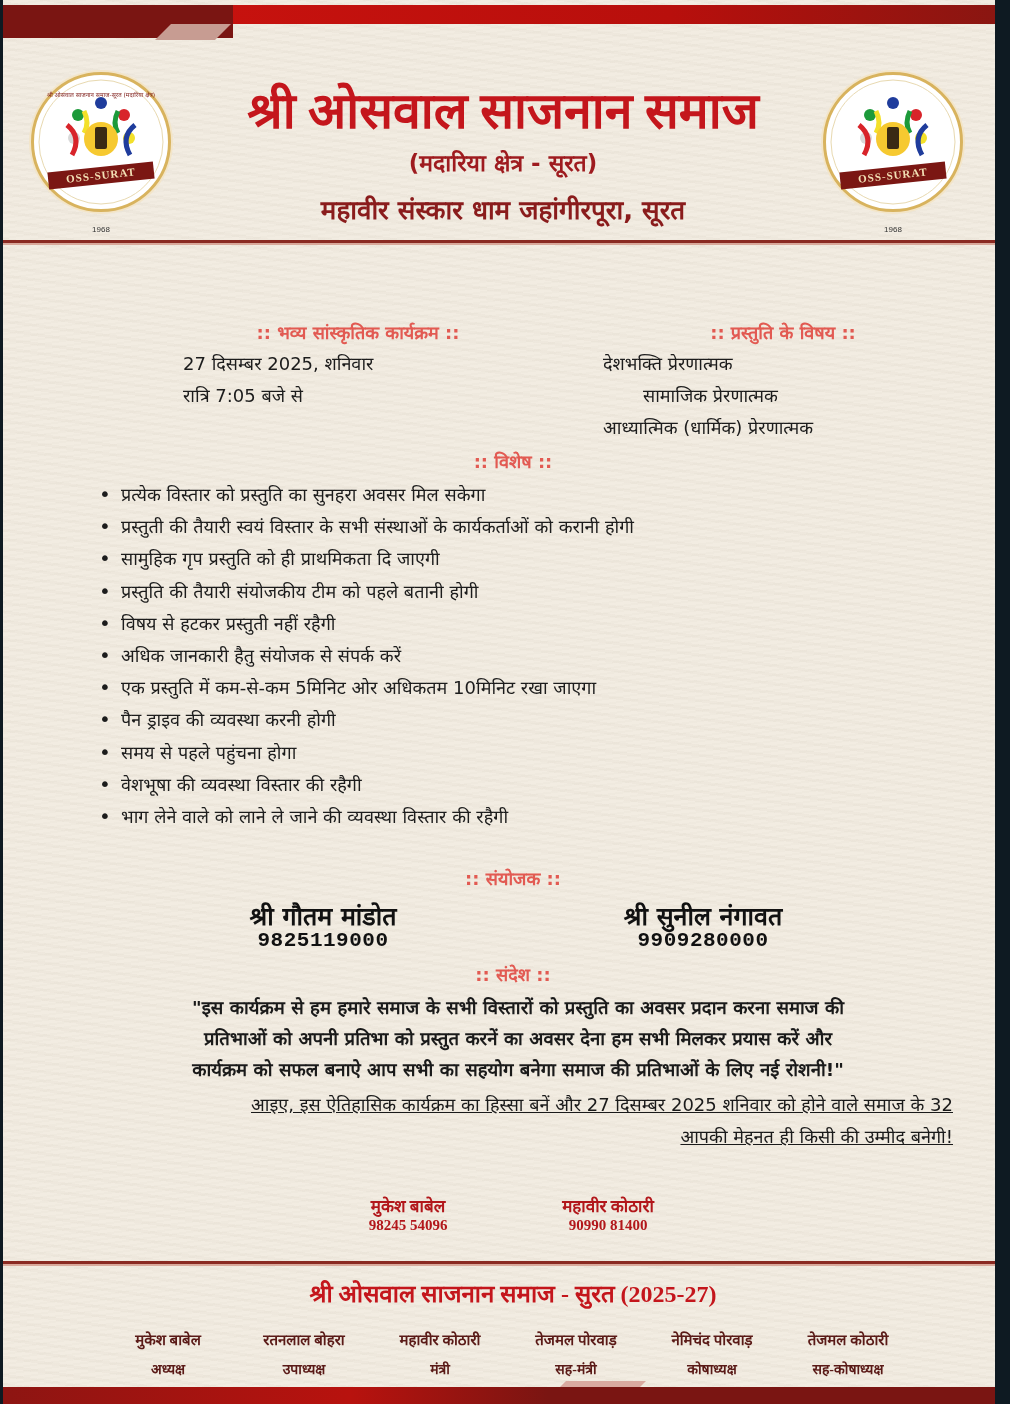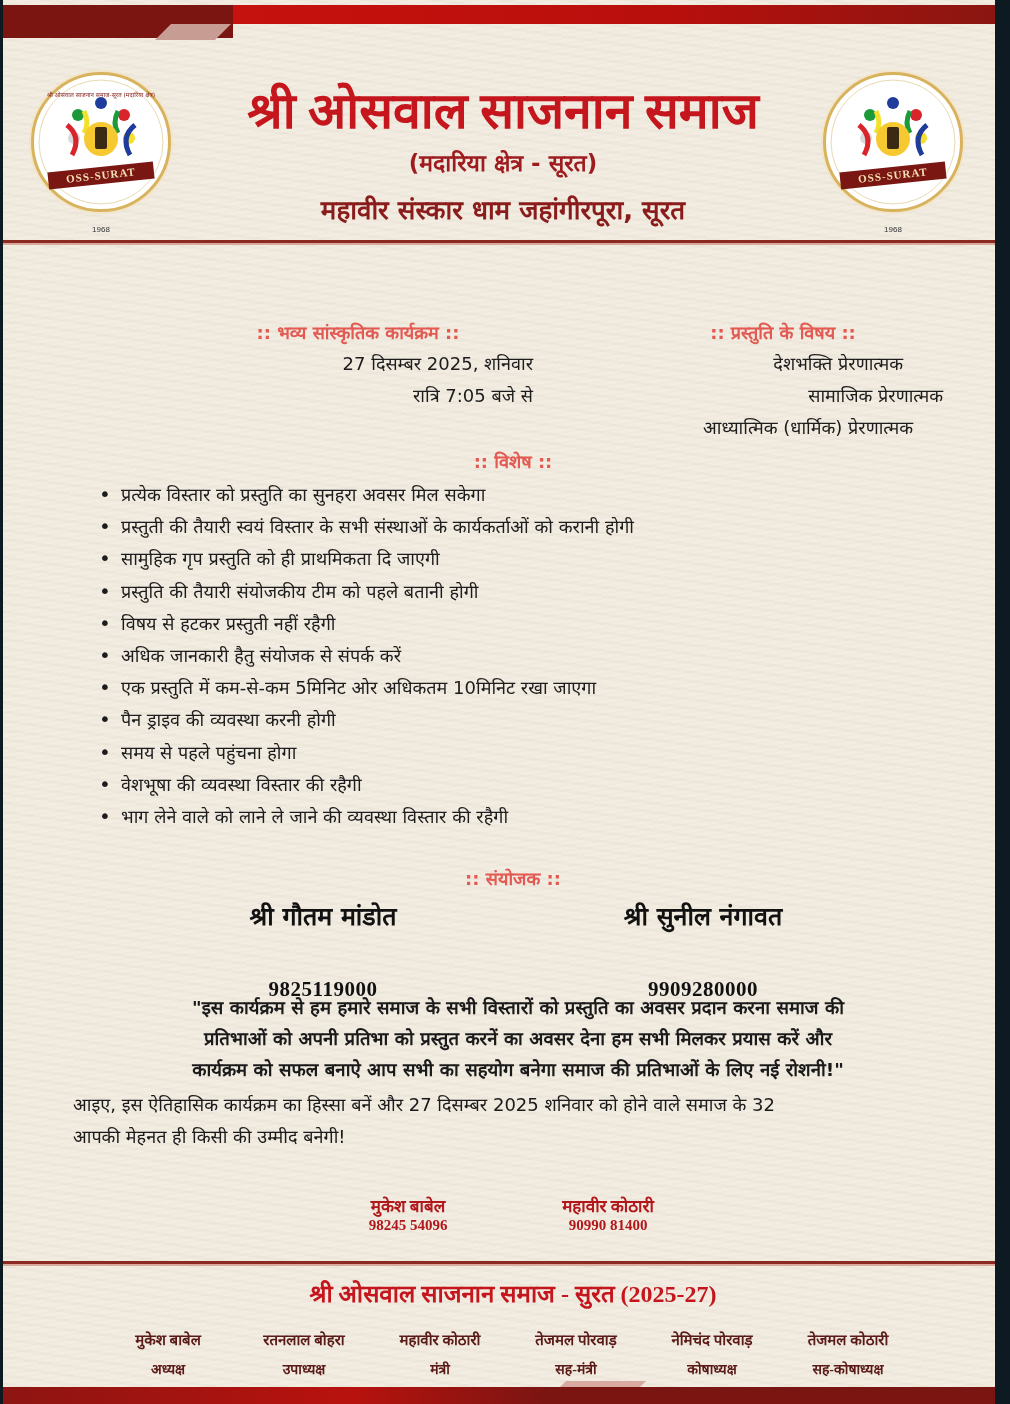--- a/index.html
+++ b/index.html
@@ -44,34 +44,34 @@
   .subtitle { position:absolute; left:170px; top:146px; width:660px; text-align:center;
       font-weight:bold; color:#9e1b1f; font-size:23px; }
   .venue { position:absolute; left:170px; top:191px; width:660px; text-align:center;
       font-weight:bold; color:#8a1c1c; font-size:26px; }
   .rule { position:absolute; left:0; width:992px; height:3px; background:#8a2a22;
       box-shadow:0 2px 0 #d9a99b; }
 
   .intro { position:absolute; left:80px; top:253px; width:870px; text-align:center;
       font-size:18px; line-height:32px; color:#1c1c1c; }
   .sec-head { position:absolute; text-align:center; color:#e25a52; font-weight:bold; font-size:18px; }
-  .plain { position:absolute; text-align:right; font-size:18px; color:#1c1c1c; line-height:32px; }
+  .plain { position:absolute; text-align:left; font-size:18px; color:#1c1c1c; line-height:32px; }
 
   .bullets { position:absolute; left:96px; top:478px; margin:0; padding:0; list-style:none; }
   .bullets li { font-size:18px; color:#1c1c1c; height:32.2px; line-height:32px; white-space:nowrap; }
   .bullets li::before { content:"•"; display:inline-block; width:22px; font-size:20px; }
 
   .coord-name { position:absolute; font-weight:bold; font-size:25px; color:#111; text-align:center; }
   .coord-phone { position:absolute; font-weight:bold; font-size:21px; color:#111; text-align:center;
-      font-family:Liberation Serif, serif; letter-spacing:0.5px;margin-top:48px; }
+      font-family:Liberation Mono, monospace; letter-spacing:0.5px; }
 
   .quote { position:absolute; left:80px; top:992px; width:870px; text-align:center; font-weight:bold;
       font-size:18.5px; line-height:31px; color:#1a1a1a; }
-  .closing { position:absolute; left:70px; top:1089px; width:880px; text-align:left;
-      font-size:18px; line-height:32px; color:#1a1a1a; }
+  .closing { position:absolute; left:70px; top:1089px; width:880px; text-align:right;
+      font-size:18px; line-height:32px; color:#1a1a1a;text-decoration:underline; }
   .sig { position:absolute; text-align:center; color:#b2171b; font-family:"Liberation Serif", serif; font-weight:bold; }
   .sig .n { font-size:17px; }
   .sig .p { font-size:15px; }
 
   .footer-title { position:absolute; left:100px; top:1276px; width:820px; text-align:center;
       color:#c4161c; font-weight:bold; font-size:24px; font-family:"Liberation Serif", serif; }
   .officers { position:absolute; left:100px; top:1330px; width:810px; display:flex; justify-content:space-between; }
   .officer { text-align:center; color:#5a1a17; font-family:"Liberation Serif", serif; font-weight:bold; width:130px; }
   .officer .n { font-size:15px; line-height:20px; }
   .officer .r { font-size:14px; line-height:20px;margin-top:10px; }
@@ -162,20 +162,21 @@
     <li>वेशभूषा की व्यवस्था विस्तार की रहैगी</li>
     <li>भाग लेने वाले को लाने ले जाने की व्यवस्था विस्तार की रहैगी</li>
   </ul>
 
   <div class="sec-head" style="left:360px; top:866px; width:300px;">:: संयोजक ::</div>
   <div class="coord-name" style="left:200px; top:898px; width:240px;">श्री गौतम मांडोत</div>
   <div class="coord-phone" style="left:200px; top:929px; width:240px;">9825119000</div>
   <div class="coord-name" style="left:570px; top:898px; width:260px;">श्री सुनील नंगावत</div>
   <div class="coord-phone" style="left:570px; top:929px; width:260px;">9909280000</div>
 
+  <div class="sec-head" style="left:360px; top:962px; width:300px;">:: संदेश ::</div>
   <div class="quote">
     <div>"इस कार्यक्रम से हम हमारे समाज के सभी विस्तारों को प्रस्तुति का अवसर प्रदान करना समाज की</div>
     <div>प्रतिभाओं को अपनी प्रतिभा को प्रस्तुत करनें का अवसर देना हम सभी मिलकर प्रयास करें  और</div>
     <div>कार्यक्रम को सफल  बनाऐ आप सभी का सहयोग बनेगा समाज की प्रतिभाओं के लिए  नई रोशनी!"</div>
   </div>
   <div class="closing">
     <div>आइए, इस ऐतिहासिक कार्यक्रम का हिस्सा बनें और 27 दिसम्बर 2025 शनिवार को होने वाले समाज के 32</div>
     <div>आपकी मेहनत ही किसी की उम्मीद बनेगी!</div>
   </div>
 

